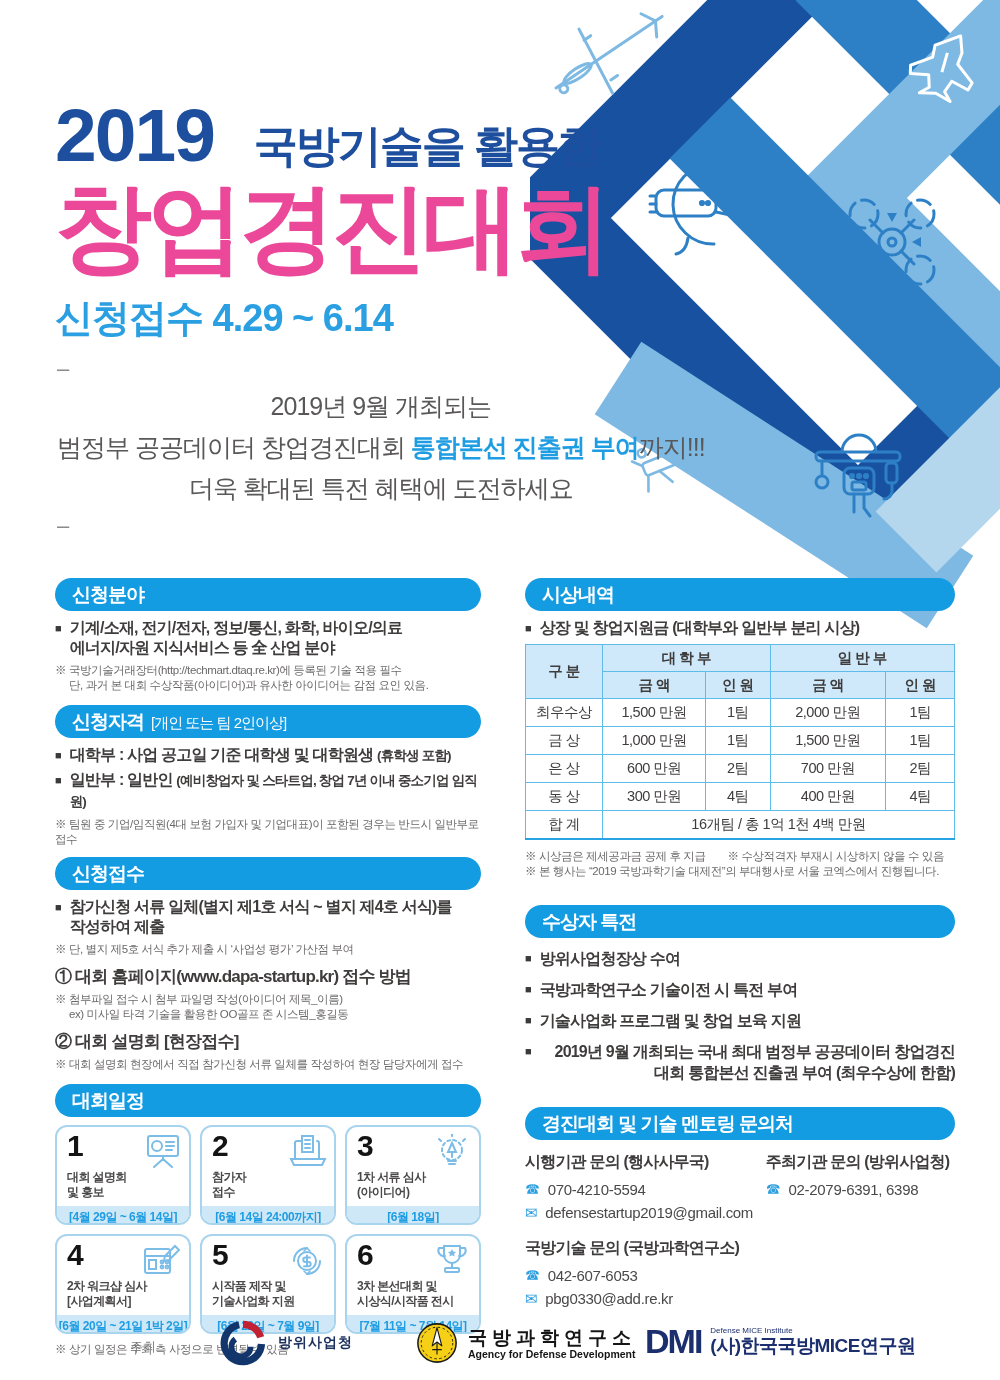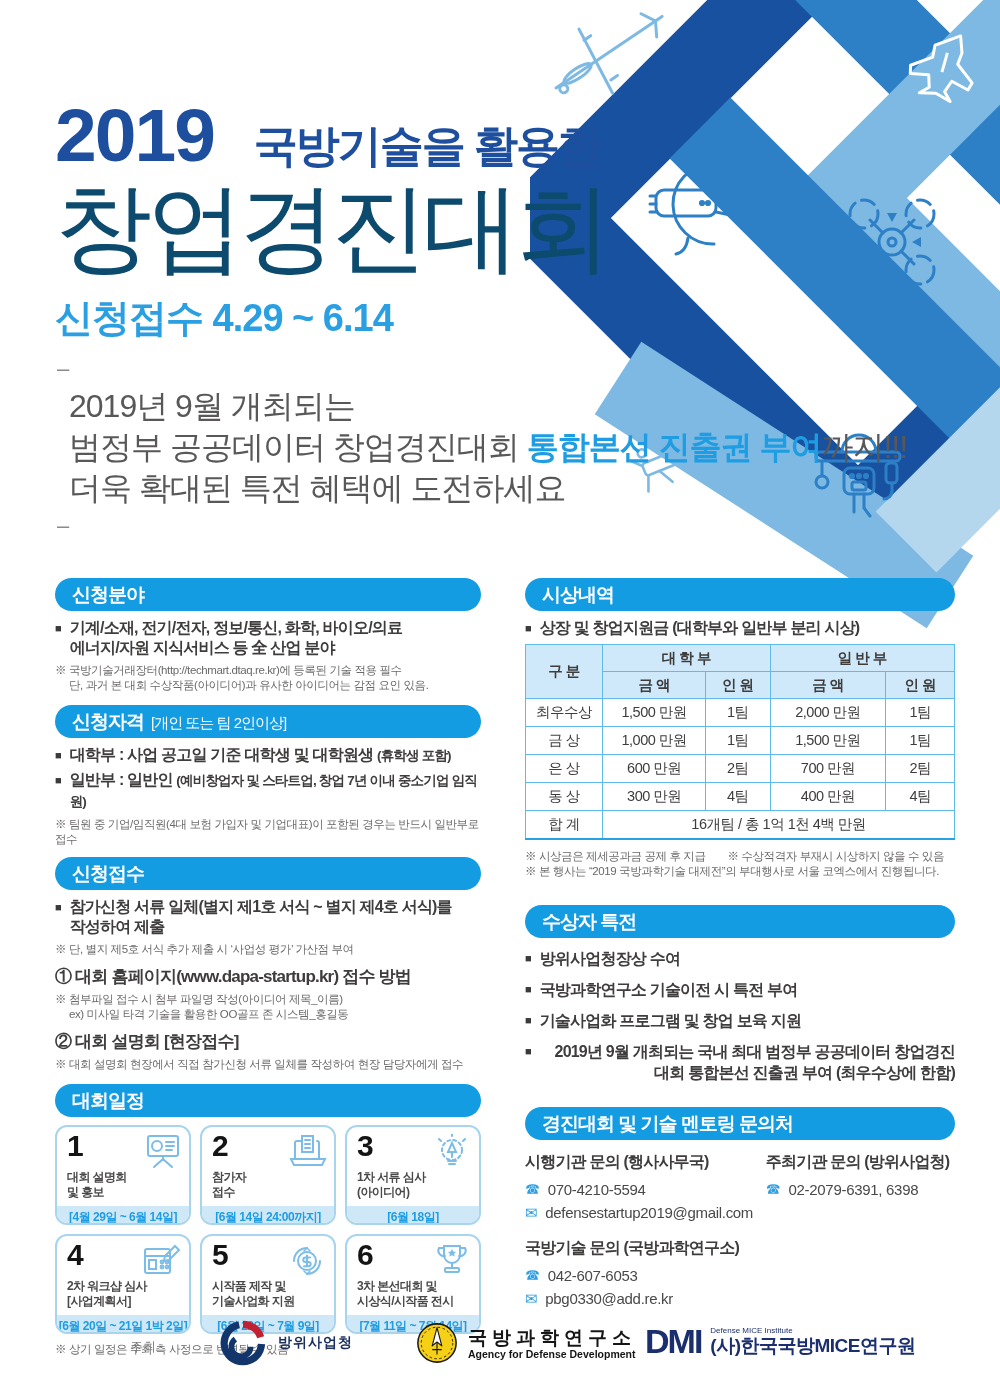--- a/index.html
+++ b/index.html
@@ -8,26 +8,26 @@
   .page { position:relative; width:1000px; height:1380px; background:#fff; margin:0 auto; overflow:hidden; }
 
   
   .decor { position:absolute; top:0; right:0; width:470px; height:660px; z-index:0; }
 
   
   .hero { position:absolute; left:55px; top:92px; z-index:2; }
   .hero-top { display:flex; align-items:baseline; gap:40px; }
   .hero-year { font-size:75px; font-weight:800; color:#1d4f9e; letter-spacing:-2px; }
   .hero-tagline { font-size:44px; font-weight:700; color:#1d4f9e; letter-spacing:-2px; }
-  .hero-main { font-size:97px; font-weight:400; color:#0c4a6e; letter-spacing:-5px; line-height:1.12; margin-top:-4px; }
+  .hero-main { font-size:97px; font-weight:700; color:#ec4899; letter-spacing:-5px; line-height:1.12; margin-top:-4px; }
   .hero-apply { font-size:38px; font-weight:800; color:#2a9fe2; letter-spacing:-1px; margin-top:10px; }
 
   .intro { position:absolute; left:57px; top:358px; z-index:2; color:#595757; }
   .intro .dash { font-size:22px; color:#8a8a8a; line-height:1; }
-  .intro p { font-size:32px; line-height:41px; margin:6px 12px; letter-spacing:-1px; }
+  .intro p { font-size:25px; line-height:41px; margin:6px 0; letter-spacing:-1px;text-align:center; }
   .intro .hl { color:#1f9de2; font-weight:800; }
 
   
   .col { position:absolute; top:578px; z-index:2; }
   .col-left  { left:55px;  width:426px; }
   .col-right { left:525px; width:430px; }
 
   .bar { height:33px; background:#149ce2; border-radius:17px; color:#fff;
          font-weight:bold; font-size:19px; line-height:33px; padding-left:17px;
          letter-spacing:-1px; white-space:nowrap; }

